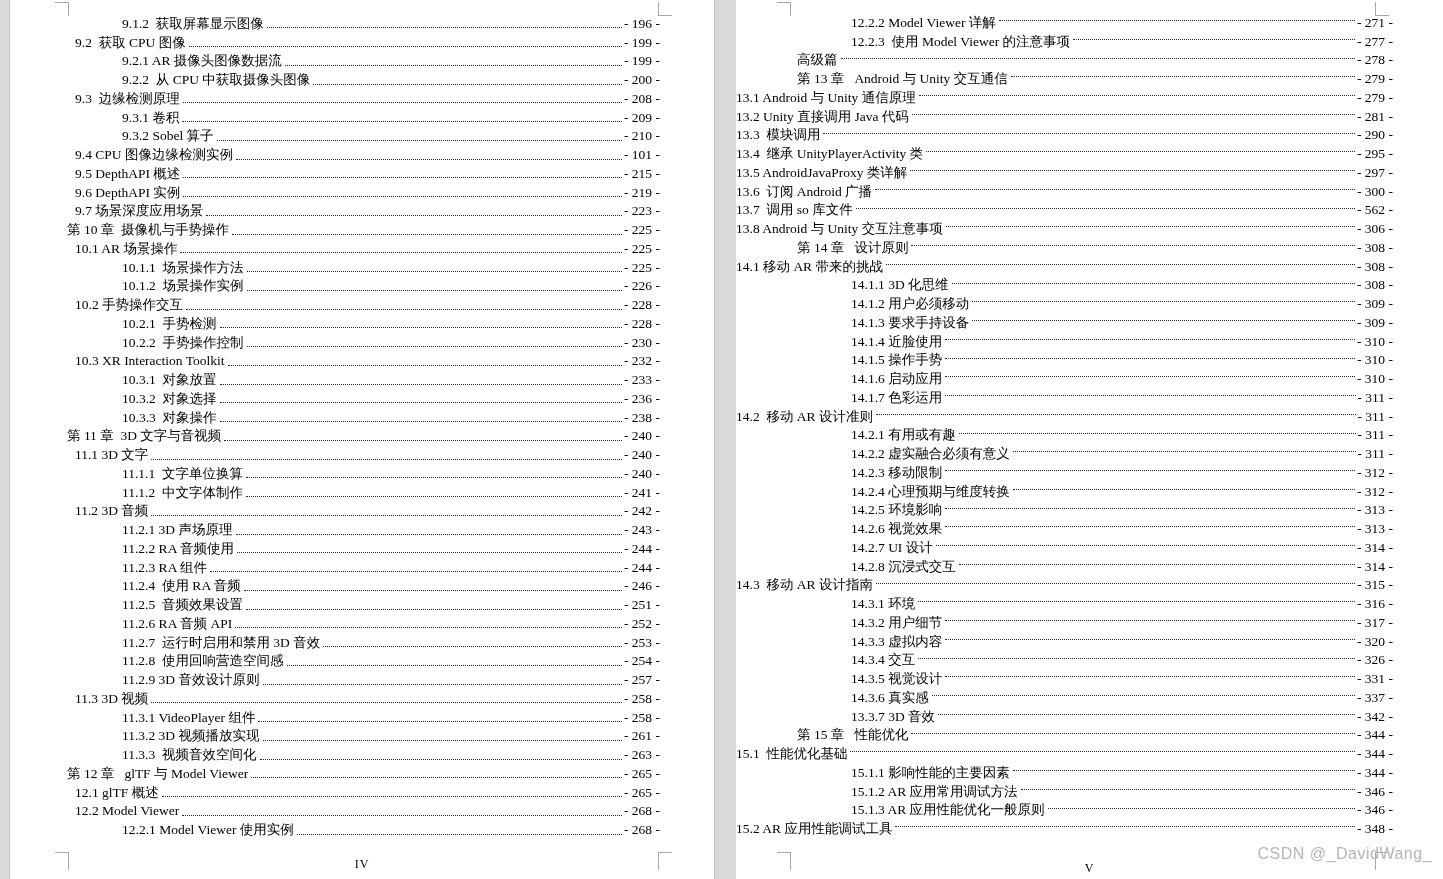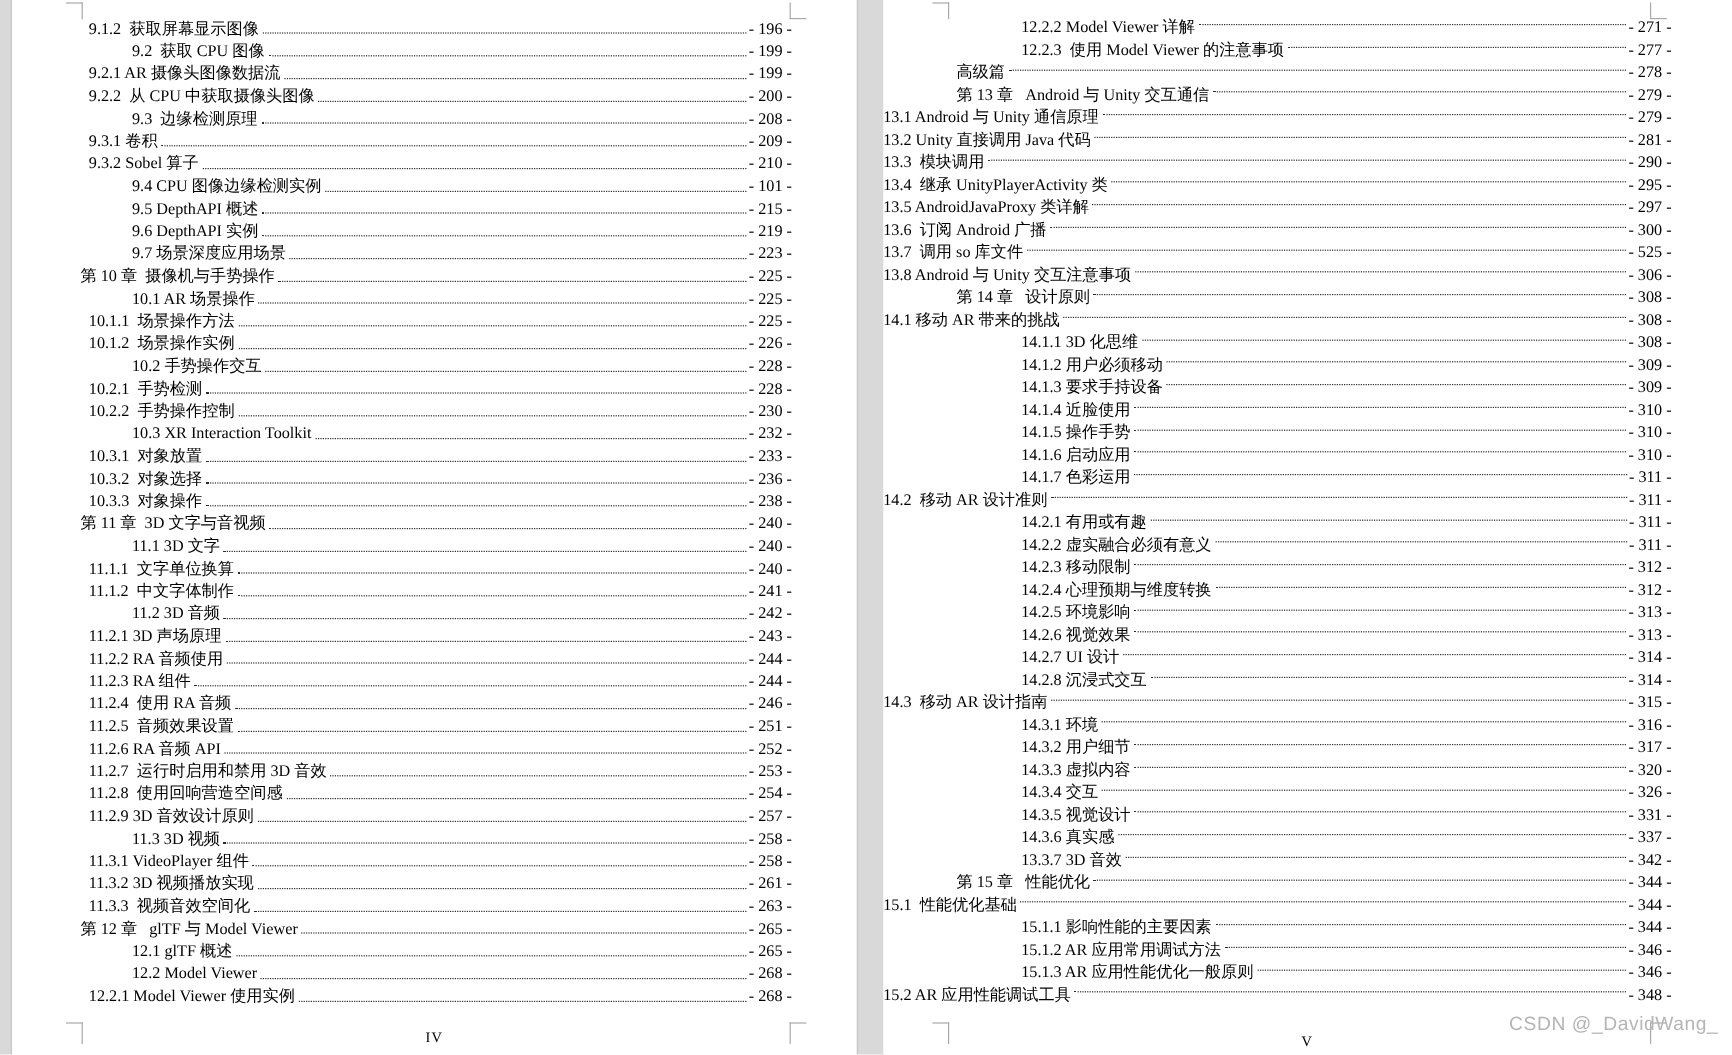--- a/index.html
+++ b/index.html
@@ -17,22 +17,22 @@
   .page.p-right{left:736px;width:707px;}
 
   .toc{position:absolute;left:0;right:0;top:13px;}
   .toc-row{
     display:flex;align-items:flex-end;
     height:18.75px;font-size:13.5px;line-height:17px;
     box-sizing:border-box;
   }
   
   .p-left  .toc-row.lv0{padding-left:57px;}
-  .p-left  .toc-row.lv1{padding-left:100px;}
-  .p-left  .toc-row.lv2{padding-left:64px;}
+  .p-left  .toc-row.lv1{padding-left:65px;}
+  .p-left  .toc-row.lv2{padding-left:112px;}
   .p-left  .toc-row{padding-right:54px;}
   .p-right .toc-row.lv0{padding-left:61px;}
   .p-right .toc-row.lv1{}
   .p-right .toc-row.lv2{padding-left:115px;}
   .p-right .toc-row{padding-right:50px;align-items:center;}
 
   .toc-row .t{white-space:pre;flex:0 0 auto;}
   .toc-row .leader{
     flex:1 1 auto;min-width:10px;
     border-bottom:1.5px dotted #2b2b2b;
@@ -355,21 +355,21 @@
     <span class="pg">- 297 -</span>
   </div>
         <div class="toc-row lv1">
     <span class="t">13.6  订阅 Android 广播</span>
     <span class="leader"></span>
     <span class="pg">- 300 -</span>
   </div>
         <div class="toc-row lv1">
     <span class="t">13.7  调用 so 库文件</span>
     <span class="leader"></span>
-    <span class="pg">- 525 -</span>
+    <span class="pg">- 562 -</span>
   </div>
         <div class="toc-row lv1">
     <span class="t">13.8 Android 与 Unity 交互注意事项</span>
     <span class="leader"></span>
     <span class="pg">- 306 -</span>
   </div>
         <div class="toc-row lv0">
     <span class="t">第 14 章   设计原则</span>
     <span class="leader"></span>
     <span class="pg">- 308 -</span>

